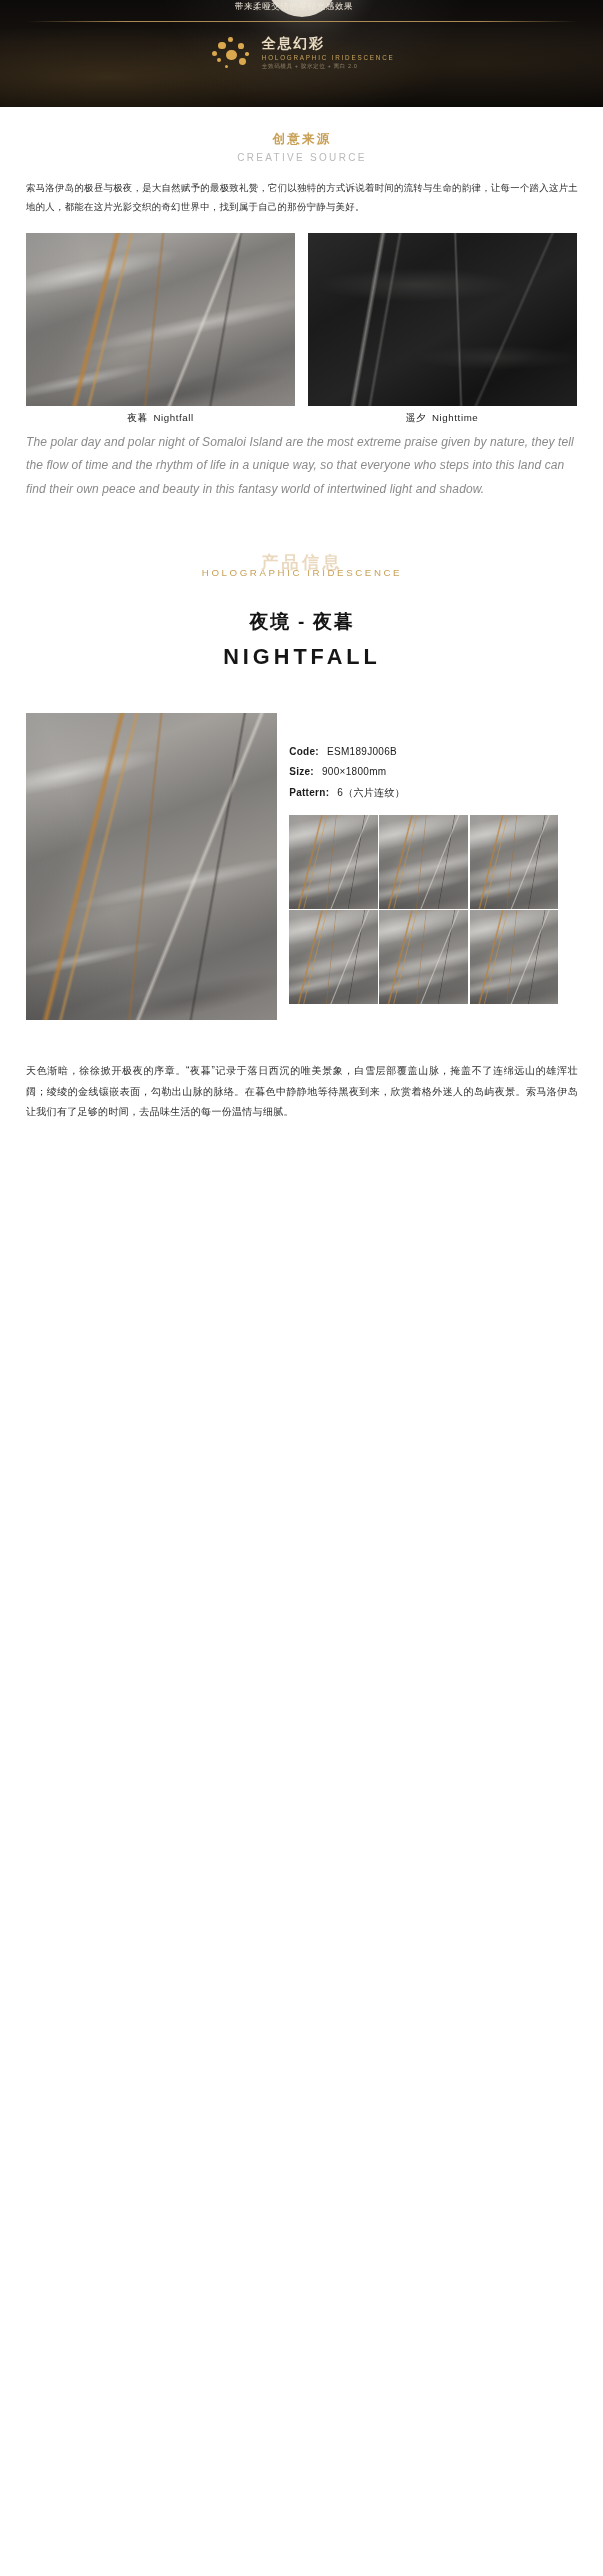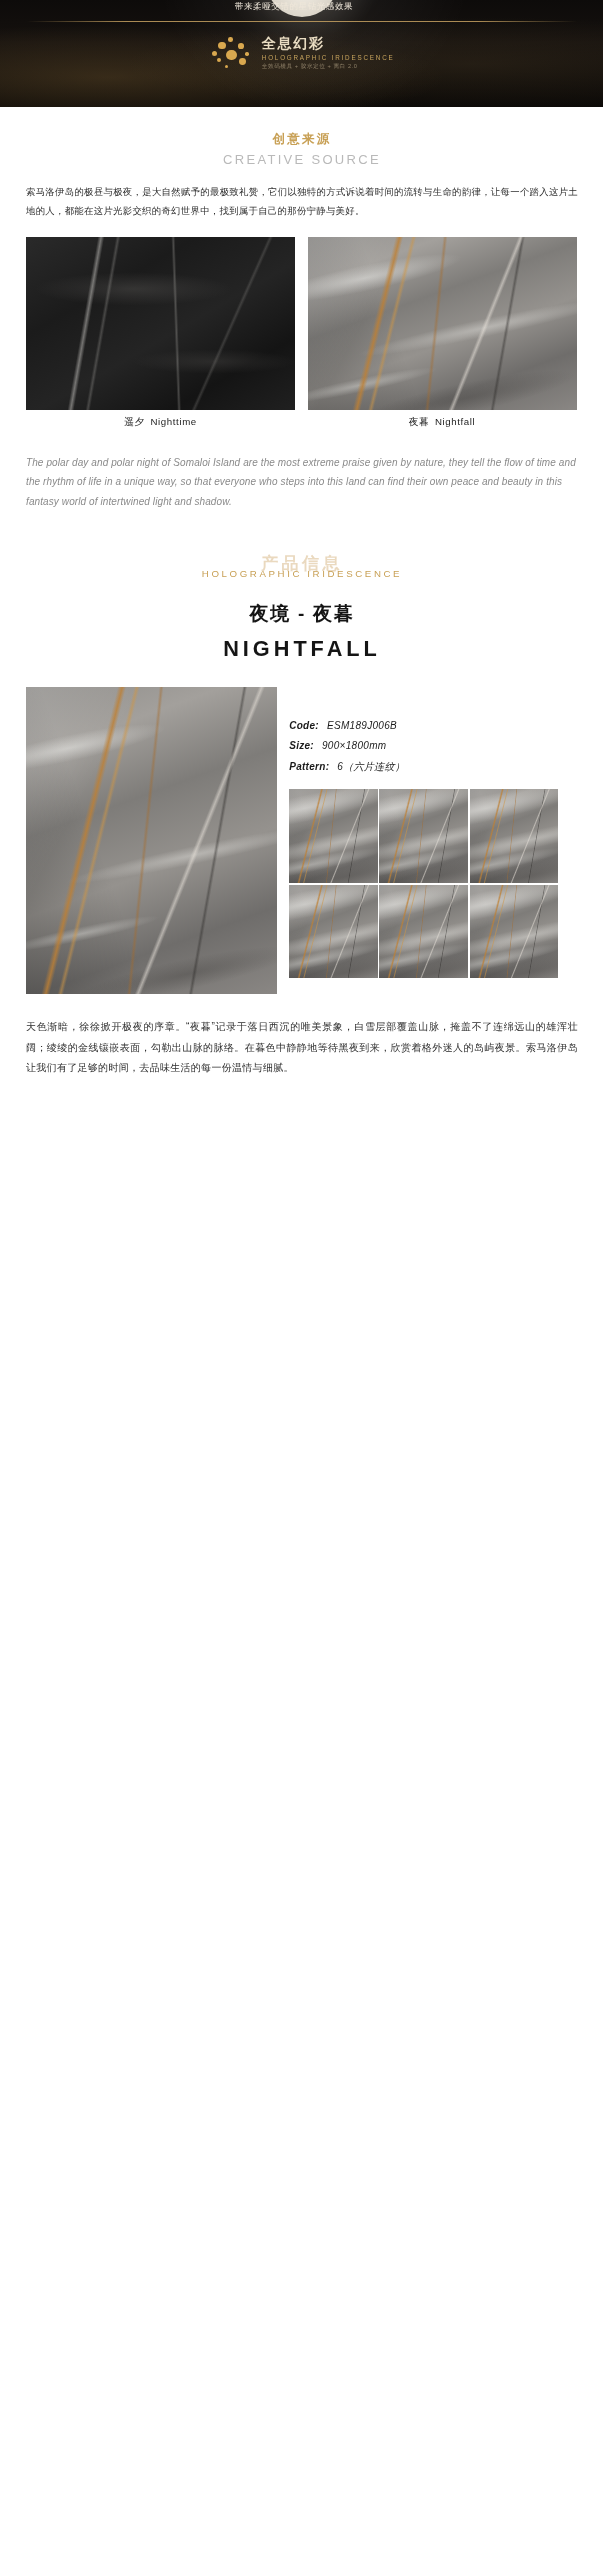--- a/index.html
+++ b/index.html
@@ -83,33 +83,33 @@
   .hero-brand-sub {
     color: #8f8karma;
     color: #93apr;
     color: #8d7f67;
     font-size: 5.7px;
     letter-spacing: 0.5px;
     margin-top: 2.8px;
   }
 
   
-  .section { width: 604px; padding: 0 26px; }
+  .section { width: 604px; padding: 9px 26px; }
   .cs-wrap { padding-top: 24px; }
   .cs-title-cn {
     text-align: center;
     color: #c8a055;
     font-size: 12.5px;
     letter-spacing: 2.3px;
     font-weight: 700;
   }
   .cs-title-en {
     text-align: center;
     color: #b9b9b9;
-    font-size: 13px;
+    font-size: 10px;
     letter-spacing: 2.3px;
     margin-top: 4px;
   }
   .cs-paragraph {
     margin-top: 15px;
     color: #2e2e2e;
     font-size: 9.4px;
     line-height: 2.05;
     letter-spacing: 0.3px;
     text-align: justify;
@@ -175,23 +175,23 @@
     background:
       linear-gradient(100deg, rgba(0,0,0,0) 24%, rgba(200,198,194,0.50) 25.1%, rgba(0,0,0,0) 26.2%),
       linear-gradient(100deg, rgba(0,0,0,0) 30%, rgba(160,158,154,0.32) 30.8%, rgba(0,0,0,0) 31.6%),
       linear-gradient(88deg, rgba(0,0,0,0) 55%, rgba(185,183,178,0.30) 55.7%, rgba(0,0,0,0) 56.4%),
       linear-gradient(114deg, rgba(0,0,0,0) 70%, rgba(150,148,144,0.26) 70.7%, rgba(0,0,0,0) 71.5%),
       radial-gradient(ellipse 137px 23px at 40% 30%, rgba(90,88,86,0.40), rgba(0,0,0,0) 72%),
       radial-gradient(ellipse 114px 17px at 70% 72%, rgba(80,78,76,0.34), rgba(0,0,0,0) 72%);
   }
 
   .cs-en-note {
-    margin-top: 24px;
+    margin-top: 6px;
     color: #8a8a8a;
-    font-size: 10px;
+    font-size: 12px;
     font-style: italic;
     line-height: 1.95;
     letter-spacing: 0.1px;
   }
 
   
   .pi-wrap { margin-top: 41px; position: relative; height: 49px; }
   .pi-cn {
     position: absolute;
     left: 0; right: 0; top: 0;
@@ -231,21 +231,21 @@
     margin-top: 25px;
     display: flex;
     gap: 12.5px;
   }
   .prod-main {
     width: 269px;
     height: 307px;
     position: relative;
     overflow: hidden;
   }
-  .prod-right { width: 310px; font-style: italic; }
+  .prod-right { width: 310px; }
   .spec-list { padding-top: 33px; }
   .spec-row {
     font-size: 10px;
     color: #1b1b1b;
     letter-spacing: 0.3px;
     margin-bottom: 9px;
   }
   .spec-label { font-weight: 700; }
   .spec-value { margin-left: 8px; }
   .prod-grid {
@@ -307,29 +307,29 @@
     </div>
   </div>
 
   <div class="section cs-wrap">
     <div class="cs-title-cn">创意来源</div>
     <div class="cs-title-en">CREATIVE SOURCE</div>
     <div class="cs-paragraph">索马洛伊岛的极昼与极夜，是大自然赋予的最极致礼赞，它们以独特的方式诉说着时间的流转与生命的韵律，让每一个踏入这片土地的人，都能在这片光影交织的奇幻世界中，找到属于自己的那份宁静与美好。</div>
 
     <div class="slabs">
       <div class="slab-col">
+        <div class="slab-img marble-a"></div>
+        <div class="slab-cap">
+          <span>夜暮</span><span class="en">Nightfall</span>
+        </div>
+      </div>
+      <div class="slab-col">
         <div class="slab-img marble-b"></div>
         <div class="slab-cap">
           <span>遥夕</span><span class="en">Nighttime</span>
-        </div>
-      </div>
-      <div class="slab-col">
-        <div class="slab-img marble-a"></div>
-        <div class="slab-cap">
-          <span>夜暮</span><span class="en">Nightfall</span>
         </div>
       </div>
     </div>
 
     <div class="cs-en-note">The polar day and polar night of Somaloi Island are the most extreme praise given by nature, they tell the flow of time and the rhythm of life in a unique way, so that everyone who steps into this land can find their own peace and beauty in this fantasy world of intertwined light and shadow.</div>
   </div>
 
   <div class="section pi-wrap">
     <div class="pi-cn">产品信息</div>
     <div class="pi-en">HOLOGRAPHIC IRIDESCENCE</div>

